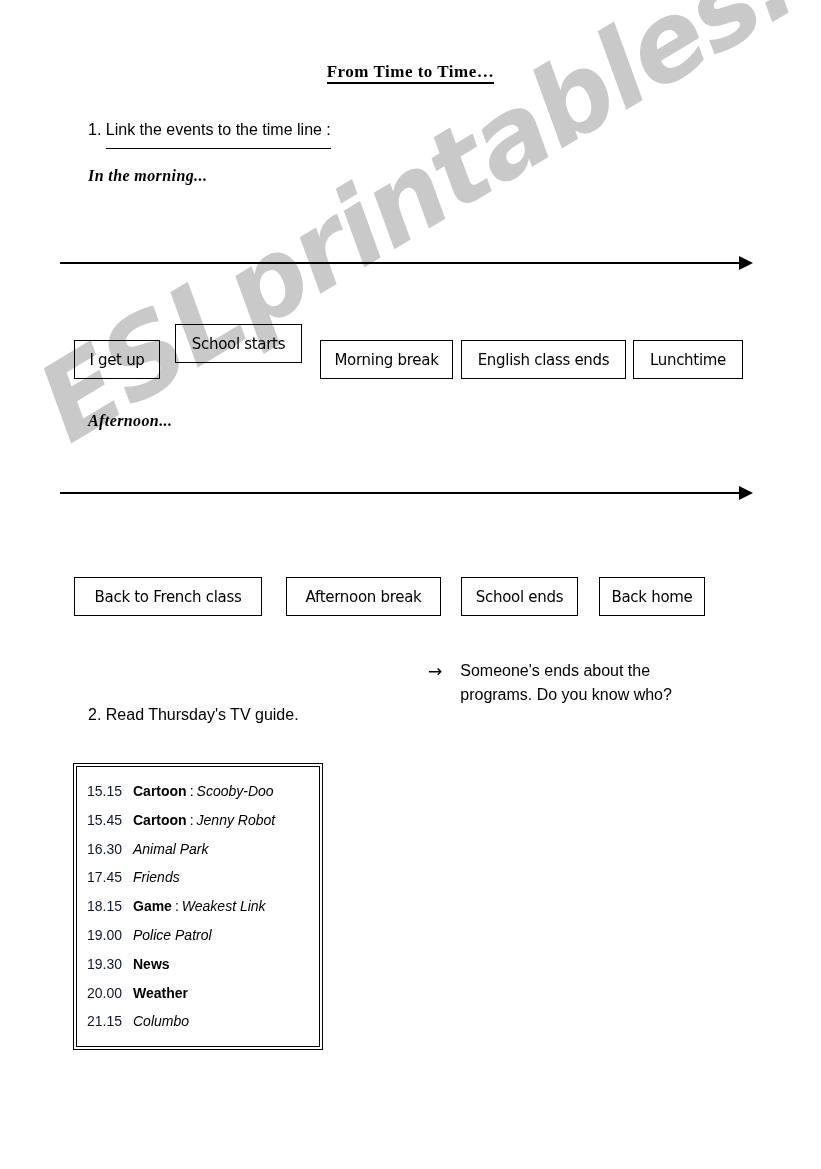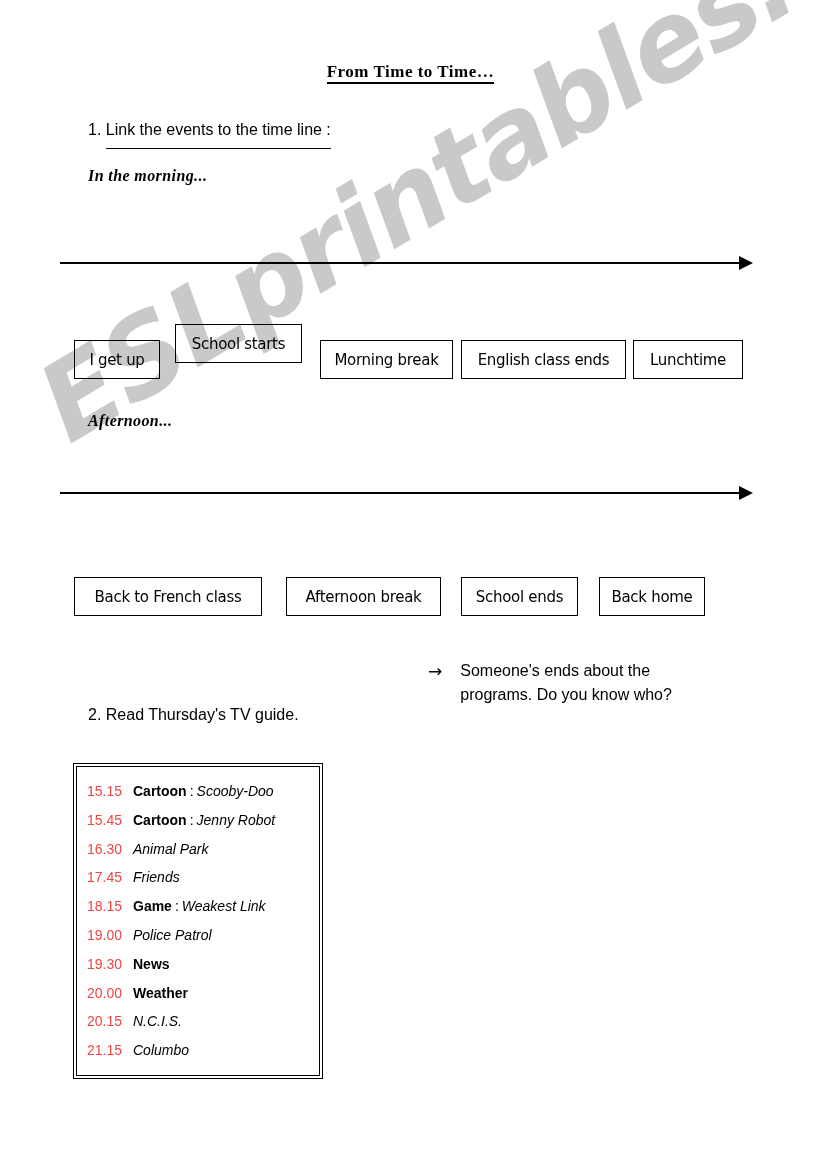--- a/index.html
+++ b/index.html
@@ -180,21 +180,21 @@
   .tv-row {
     display: flex;
     align-items: baseline;
     font-size: 14px;
     line-height: 28.8px;
     white-space: nowrap;
   }
   .tv-time {
     width: 46px;
     flex: 0 0 46px;
-    color: #ef4444;
+    color: #0f172a;
   }
   .tv-genre {
     font-weight: bold;
     margin-right: 3px;
   }
   .tv-sep { margin-right: 3px; }
   .tv-title { font-style: italic; }
 </style>
 </head>
 <body>
@@ -305,24 +305,20 @@
           </div>
           <div class="tv-row">
             <span class="tv-time">19.30</span>
             <span class="tv-genre">News</span>
           </div>
           <div class="tv-row">
             <span class="tv-time">20.00</span>
             <span class="tv-genre">Weather</span>
           </div>
           <div class="tv-row">
-            <span class="tv-time">20.15</span>
-            <span class="tv-title">N.C.I.S.</span>
-          </div>
-          <div class="tv-row">
             <span class="tv-time">21.15</span>
             <span class="tv-title">Columbo</span>
           </div>
         </div>
     </div>
 
   </div>
 </div>
 
 </body></html>

